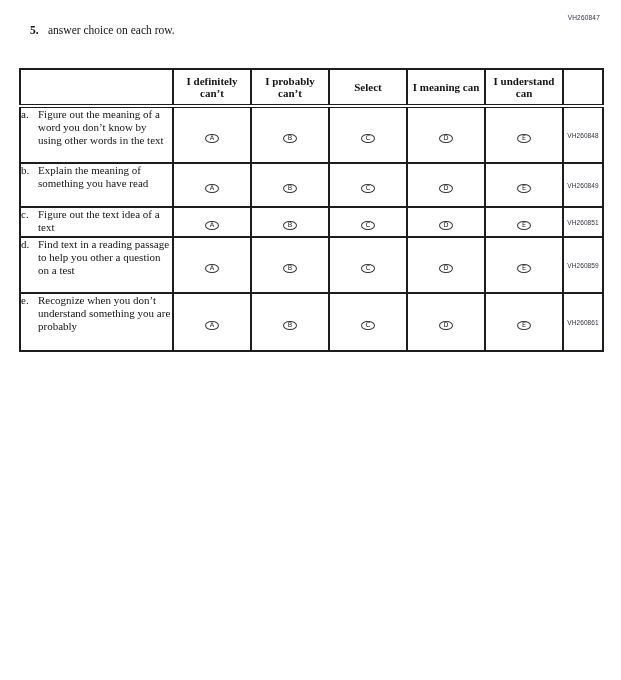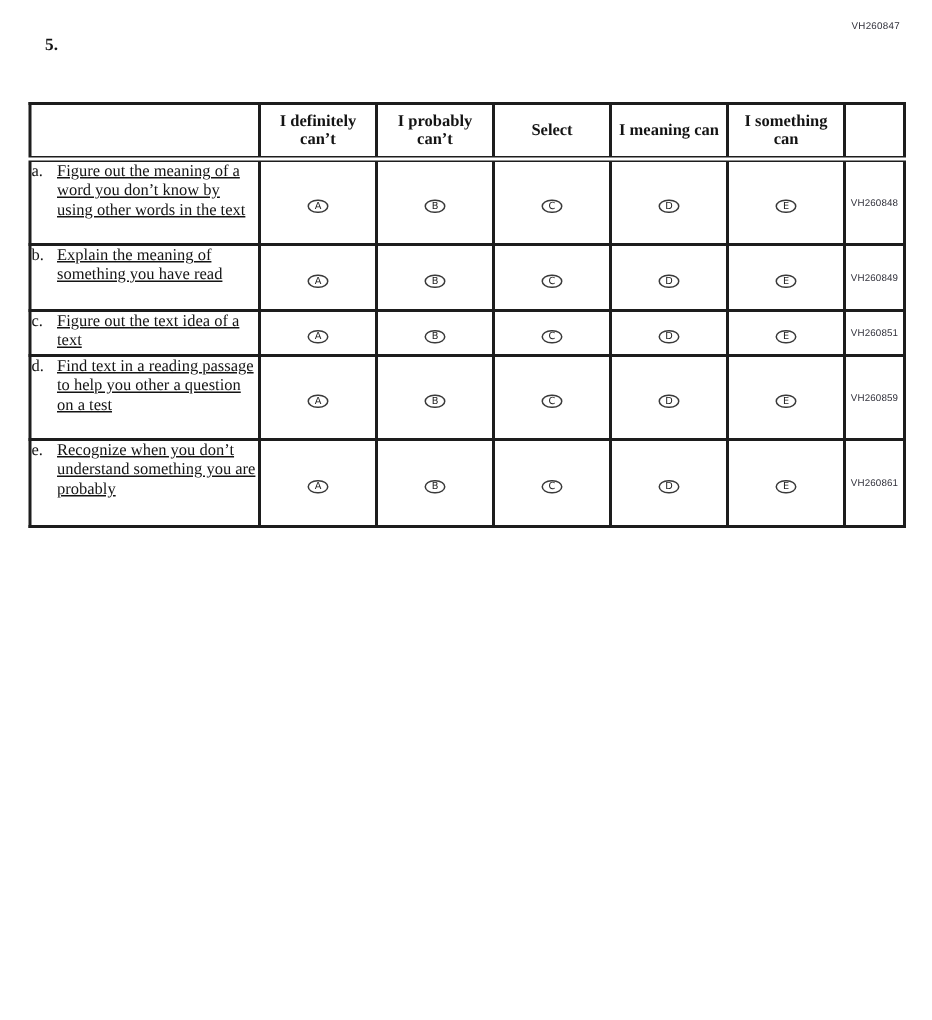--- a/index.html
+++ b/index.html
@@ -86,21 +86,21 @@
     vertical-align: top;
     font-size: 11px;
     line-height: 13px;
     padding: 2px 7px 2px 4px;
   }
   .qcell-inner { display: flex; }
   .row-letter {
     flex: 0 0 17px;
     width: 17px;
   }
-  .row-text { flex: 1 1 auto; text-decoration: underline; }
+  .row-text { flex: 1 1 auto; }
 
   td.opt {
     text-align: center;
     vertical-align: middle;
   }
   .bubble {
     display: inline-flex;
     align-items: center;
     justify-content: center;
     width: 14px;
@@ -127,41 +127,42 @@
 </head>
 <body>
 
 <div class="page">
 
   <div class="top-code">VH260847</div>
 
   <div class="question">
     <span class="qnum">5.</span>
     <span class="qbody">
+      <div>answer choice on each row.</div>
     </span>
   </div>
 
   <table class="survey">
     <colgroup>
       <col class="c-q">
         <col class="c-opt">
         <col class="c-opt">
         <col class="c-opt">
         <col class="c-opt">
         <col class="c-opt">
         <col class="c-code">
     </colgroup>
     <thead>
       <tr>
         <th></th>
         <th>I definitely can’t</th>
         <th>I probably can’t</th>
         <th>Select</th>
         <th>I meaning can</th>
-        <th>I something can</th>
+        <th>I understand can</th>
         <th></th>
       </tr>
     </thead>
     <tbody>
 
       <tr>
         <td class="qcell">
           <span class="qcell-inner">
             <span class="row-letter">a.</span>
             <span class="row-text">Figure out the meaning of a word you don’t know by using other words in the text</span>

